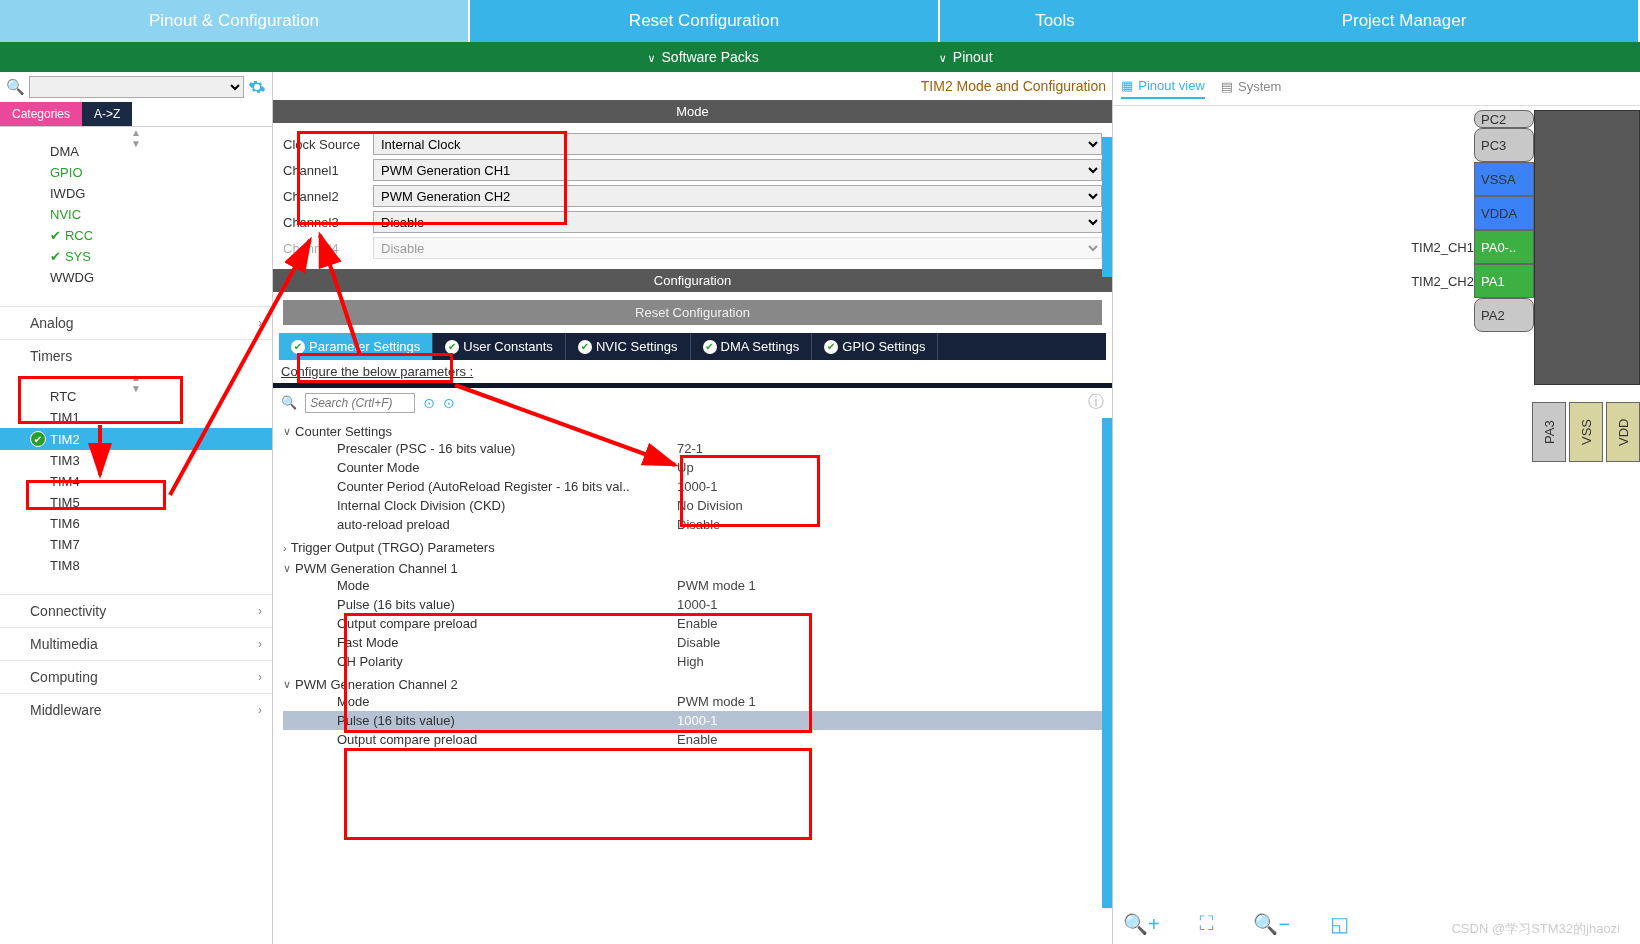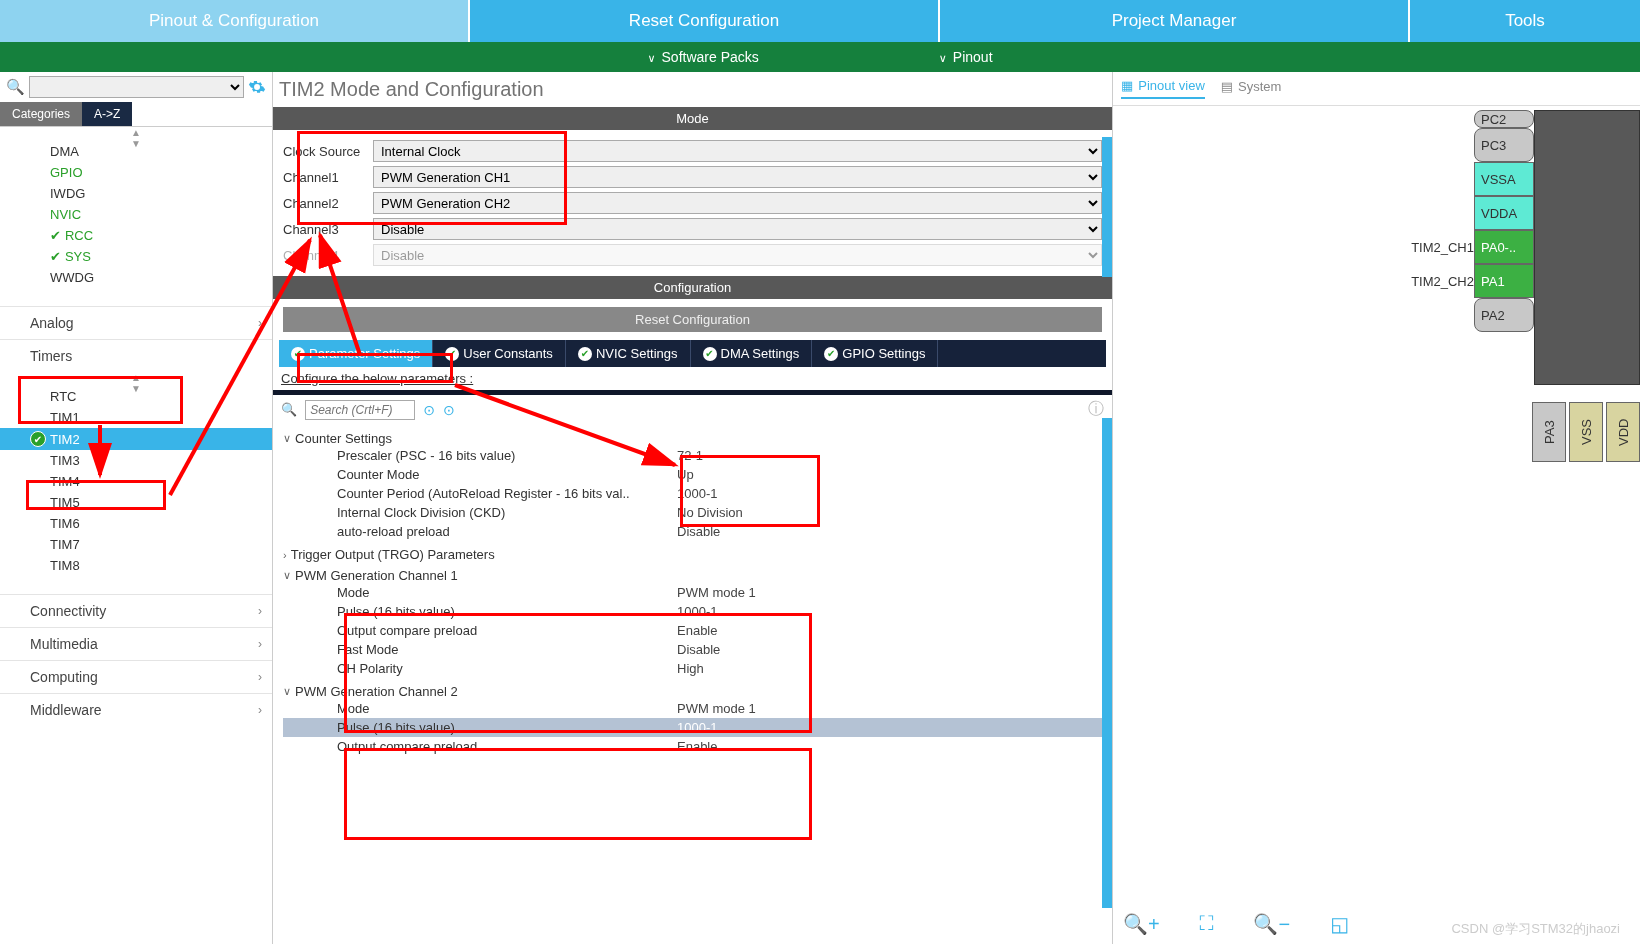--- a/index.html
+++ b/index.html
@@ -23,36 +23,36 @@
 .rightcol { flex: 1; display: flex; flex-direction: column; position: relative; }
 
 
 .left-search-row { display: flex; align-items: center; padding: 4px 6px; gap: 4px; }
 .left-search-row .mag { color: #39b4e8; font-size: 15px; }
 .left-search-row select { flex: 1; height: 22px; border: 1px solid #aaa; font-size: 12px; }
 .left-search-row .gear { width: 18px; height: 18px; color: #39b4e8; cursor: pointer; }
 
 .cat-tabs { display: flex; font-size: 12px; border-bottom: 1px solid #ccc; }
 .cat-tabs .t { padding: 5px 12px; cursor: pointer; }
-.cat-tabs .t.active { background: #737373; color: #fff; }
+.cat-tabs .t.active { background: #ec4899; color: #fff; }
 .cat-tabs .t.az { background: #1a2a44; color: #fff; }
 
 .cat-list { flex: 1; overflow: auto; }
 .cat-list .sorticon { text-align: center; color: #999; font-size: 10px; height: 14px; }
 .cat-item { padding: 3px 8px 3px 50px; font-size: 13px; color: #333; cursor: pointer; }
 .cat-item.green { color: #2aa02a; }
 .cat-item .chk { color: #2aa02a; margin-right: 4px; }
 .cat-group { padding: 8px 10px 8px 30px; font-size: 14px; color: #444; border-top: 1px solid #e4e4e4; display: flex; justify-content: space-between; align-items: center; cursor: pointer; }
 .cat-group .chev { color: #888; font-size: 12px; }
 .tim-item { padding: 3px 0 3px 50px; font-size: 13px; cursor: pointer; }
 .tim2 { background: #39b4e8; color: #fff; display: flex; align-items: center; gap:4px; padding-left: 30px;}
 .tim2 .ok { width:16px;height:16px; border:1px solid #fff; border-radius:8px; background:#2aa02a; display:inline-flex;align-items:center;justify-content:center;color:#fff;font-size:10px;}
 
 
-.center-title { text-align: left; padding: 6px; font-size: 20px; color: #737373; }
+.center-title { text-align: right; padding: 6px; font-size: 14px; color: #a16207; }
 .mode-head, .cfg-head { background: #585858; color: #fff; text-align: center; padding: 4px; font-size: 13px; }
 .mode-body { padding: 6px 10px; }
 .mode-row { display: flex; align-items: center; margin: 4px 0; }
 .mode-row label { flex: 0 0 90px; font-size: 13px; }
 .mode-row select { flex: 1; height: 22px; border: 1px solid #aaa; font-size: 13px; padding-left: 3px; }
 .reset-btn { margin: 8px 10px; padding: 5px 10px; background: #888; color: #eee; border: none; font-size: 13px; cursor: pointer; }
 
 .tabstrip { display: flex; background: #16223a; margin: 0 6px; }
 .tabstrip .st { padding: 6px 12px; color: #fff; font-size: 13px; display: flex; align-items: center; gap: 4px; border-right: 1px solid #3a4a6a; cursor: pointer; white-space: nowrap; }
 .tabstrip .st.active { background: #39b4e8; }
@@ -78,21 +78,21 @@
 
 .rtabs { display: flex; padding: 6px 8px; gap: 16px; border-bottom:1px solid #ddd;}
 .rtabs .rt { display: flex; align-items: center; gap: 5px; font-size: 13px; color: #39b4e8; cursor: pointer; padding-bottom:4px;}
 .rtabs .rt.active { border-bottom: 2px solid #39b4e8; font-weight:500;}
 .rtabs .rt.sys { color:#888;}
 
 .pinout-area { flex:1; position:relative; padding:20px 10px;}
 .pinrow { display:flex; align-items:center;}
 .pinlabel { width:90px; text-align:right; padding-right:0; font-size:13px;}
 .pin { width:60px; height:34px; border:1px solid #666; display:flex;align-items:center;justify-content:flex-start;padding-left:6px;font-size:13px; background:#d8d4c8;}
-.pin.khaki { background:#5eead4;}
+.pin.khaki { background:#3b82f6;}
 .pin.green { background:#3cb043; color:#fff;}
 .pin.gray { background:#c8c8c8;border-radius:8px;}
 
 .sidepins { display:flex; position:absolute; right:0; top:296px; gap:3px;}
 .sidepins .sp { width:34px; height:60px; border:1px solid #666; display:flex;align-items:center;justify-content:center;background:#d8d4a0; writing-mode:vertical-rl;transform:rotate(180deg);font-size:13px;}
 .sidepins .sp.gray { background:#c8c8c8;}
 
 .bottom-icons { position:absolute; bottom:8px; left:10px; display:flex; gap:40px;}
 .bottom-icons .bi { color:#39b4e8; font-size:20px; cursor:pointer;}
 
@@ -104,22 +104,22 @@
 
 
 .vsb { width:10px; background:#39b4e8; position:absolute;}
 </style>
 </head>
 <body>
 
 <div class="topnav">
   <div class="tab active">Pinout &amp; Configuration</div>
   <div class="tab">Reset Configuration</div>
+  <div class="tab tools">Tools</div>
   <div class="tab">Project Manager</div>
-  <div class="tab tools">Tools</div>
 </div>
 <div class="subnav">
   <span><span class="caret">∨</span><span>Software Packs</span></span>
   <span><span class="caret">∨</span><span>Pinout</span></span>
 </div>
 
 <div class="main">
 
   <div class="leftpanel">
     <div class="left-search-row">

